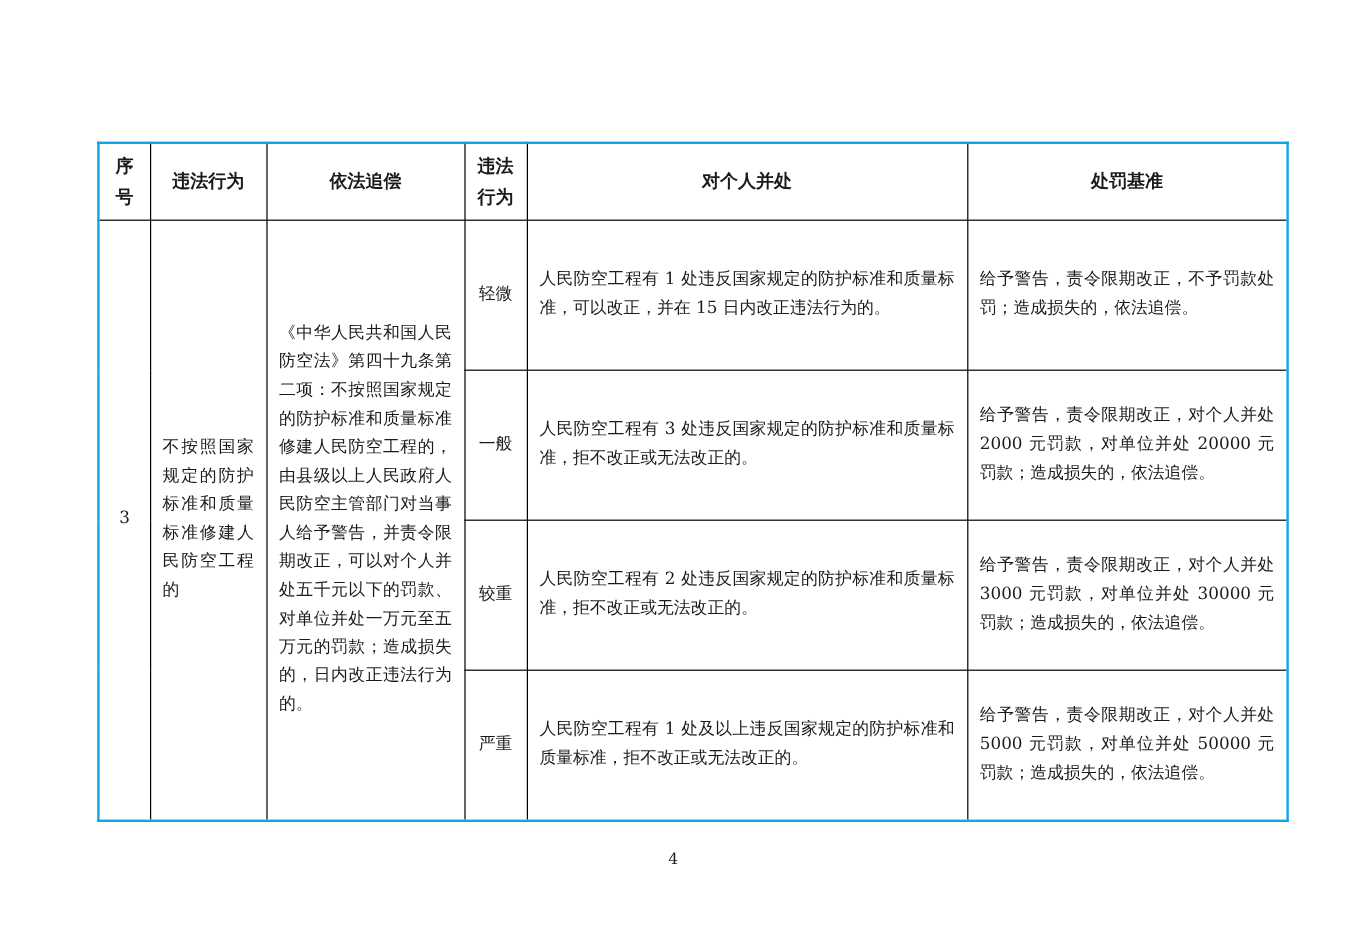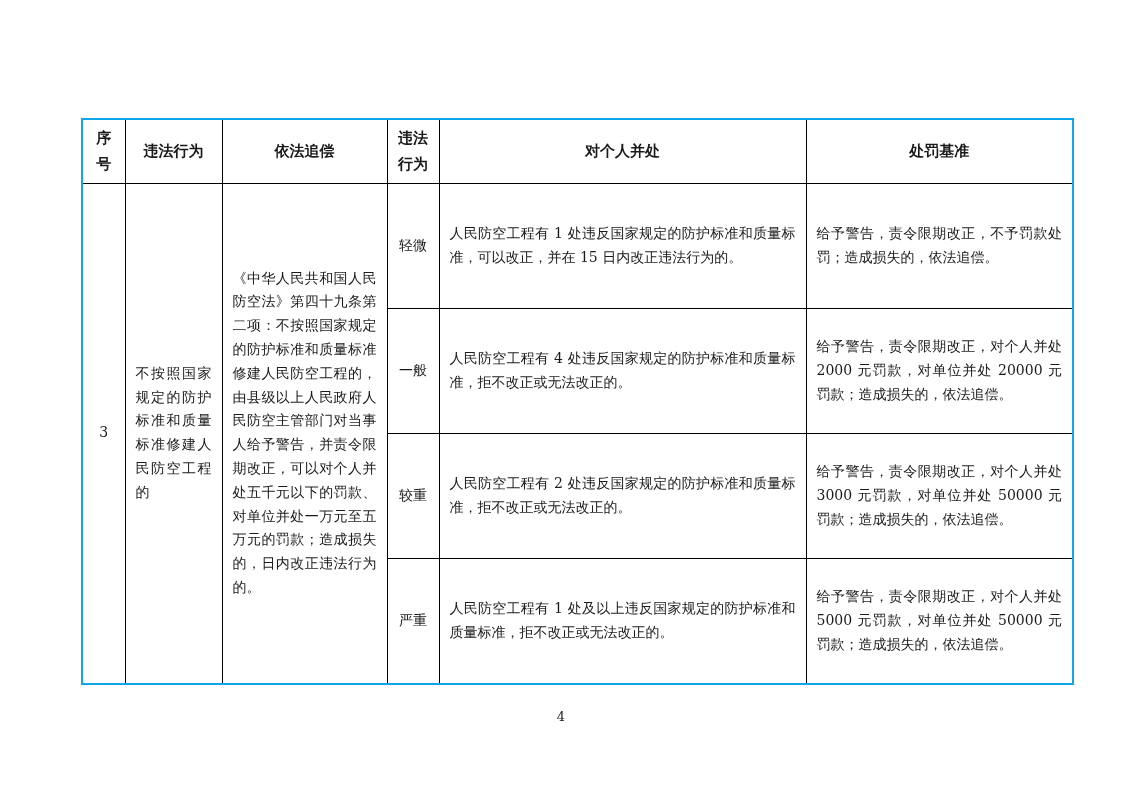--- a/index.html
+++ b/index.html
@@ -118,27 +118,27 @@
       <tr class="data-row">
         <td class="serial-cell" rowspan="4">3</td>
         <td class="behavior-cell" rowspan="4">不按照国家规定的防护标准和质量标准修建人民防空工程的</td>
         <td class="basis-cell" rowspan="4">《中华人民共和国人民防空法》第四十九条第二项：不按照国家规定的防护标准和质量标准修建人民防空工程的，由县级以上人民政府人民防空主管部门对当事人给予警告，并责令限期改正，可以对个人并处五千元以下的罚款、对单位并处一万元至五万元的罚款；造成损失的，日内改正违法行为的。</td>
         <td class="degree-cell">轻微</td>
         <td class="situation-cell">人民防空工程有 1 处违反国家规定的防护标准和质量标准，可以改正，并在 15 日内改正违法行为的。</td>
         <td class="penalty-cell">给予警告，责令限期改正，不予罚款处罚；造成损失的，依法追偿。</td>
       </tr>
       <tr class="data-row">
         <td class="degree-cell">一般</td>
-        <td class="situation-cell">人民防空工程有 4 处违反国家规定的防护标准和质量标准，拒不改正或无法改正的。</td>
+        <td class="situation-cell">人民防空工程有 3 处违反国家规定的防护标准和质量标准，拒不改正或无法改正的。</td>
         <td class="penalty-cell">给予警告，责令限期改正，对个人并处 2000 元罚款，对单位并处 20000 元罚款；造成损失的，依法追偿。</td>
       </tr>
       <tr class="data-row">
         <td class="degree-cell">较重</td>
         <td class="situation-cell">人民防空工程有 2 处违反国家规定的防护标准和质量标准，拒不改正或无法改正的。</td>
-        <td class="penalty-cell">给予警告，责令限期改正，对个人并处 3000 元罚款，对单位并处 50000 元罚款；造成损失的，依法追偿。</td>
+        <td class="penalty-cell">给予警告，责令限期改正，对个人并处 3000 元罚款，对单位并处 30000 元罚款；造成损失的，依法追偿。</td>
       </tr>
       <tr class="data-row">
         <td class="degree-cell">严重</td>
         <td class="situation-cell">人民防空工程有 1 处及以上违反国家规定的防护标准和质量标准，拒不改正或无法改正的。</td>
         <td class="penalty-cell">给予警告，责令限期改正，对个人并处 5000 元罚款，对单位并处 50000 元罚款；造成损失的，依法追偿。</td>
       </tr>
     </tbody>
   </table>
 
   <div class="page-number">4</div>

